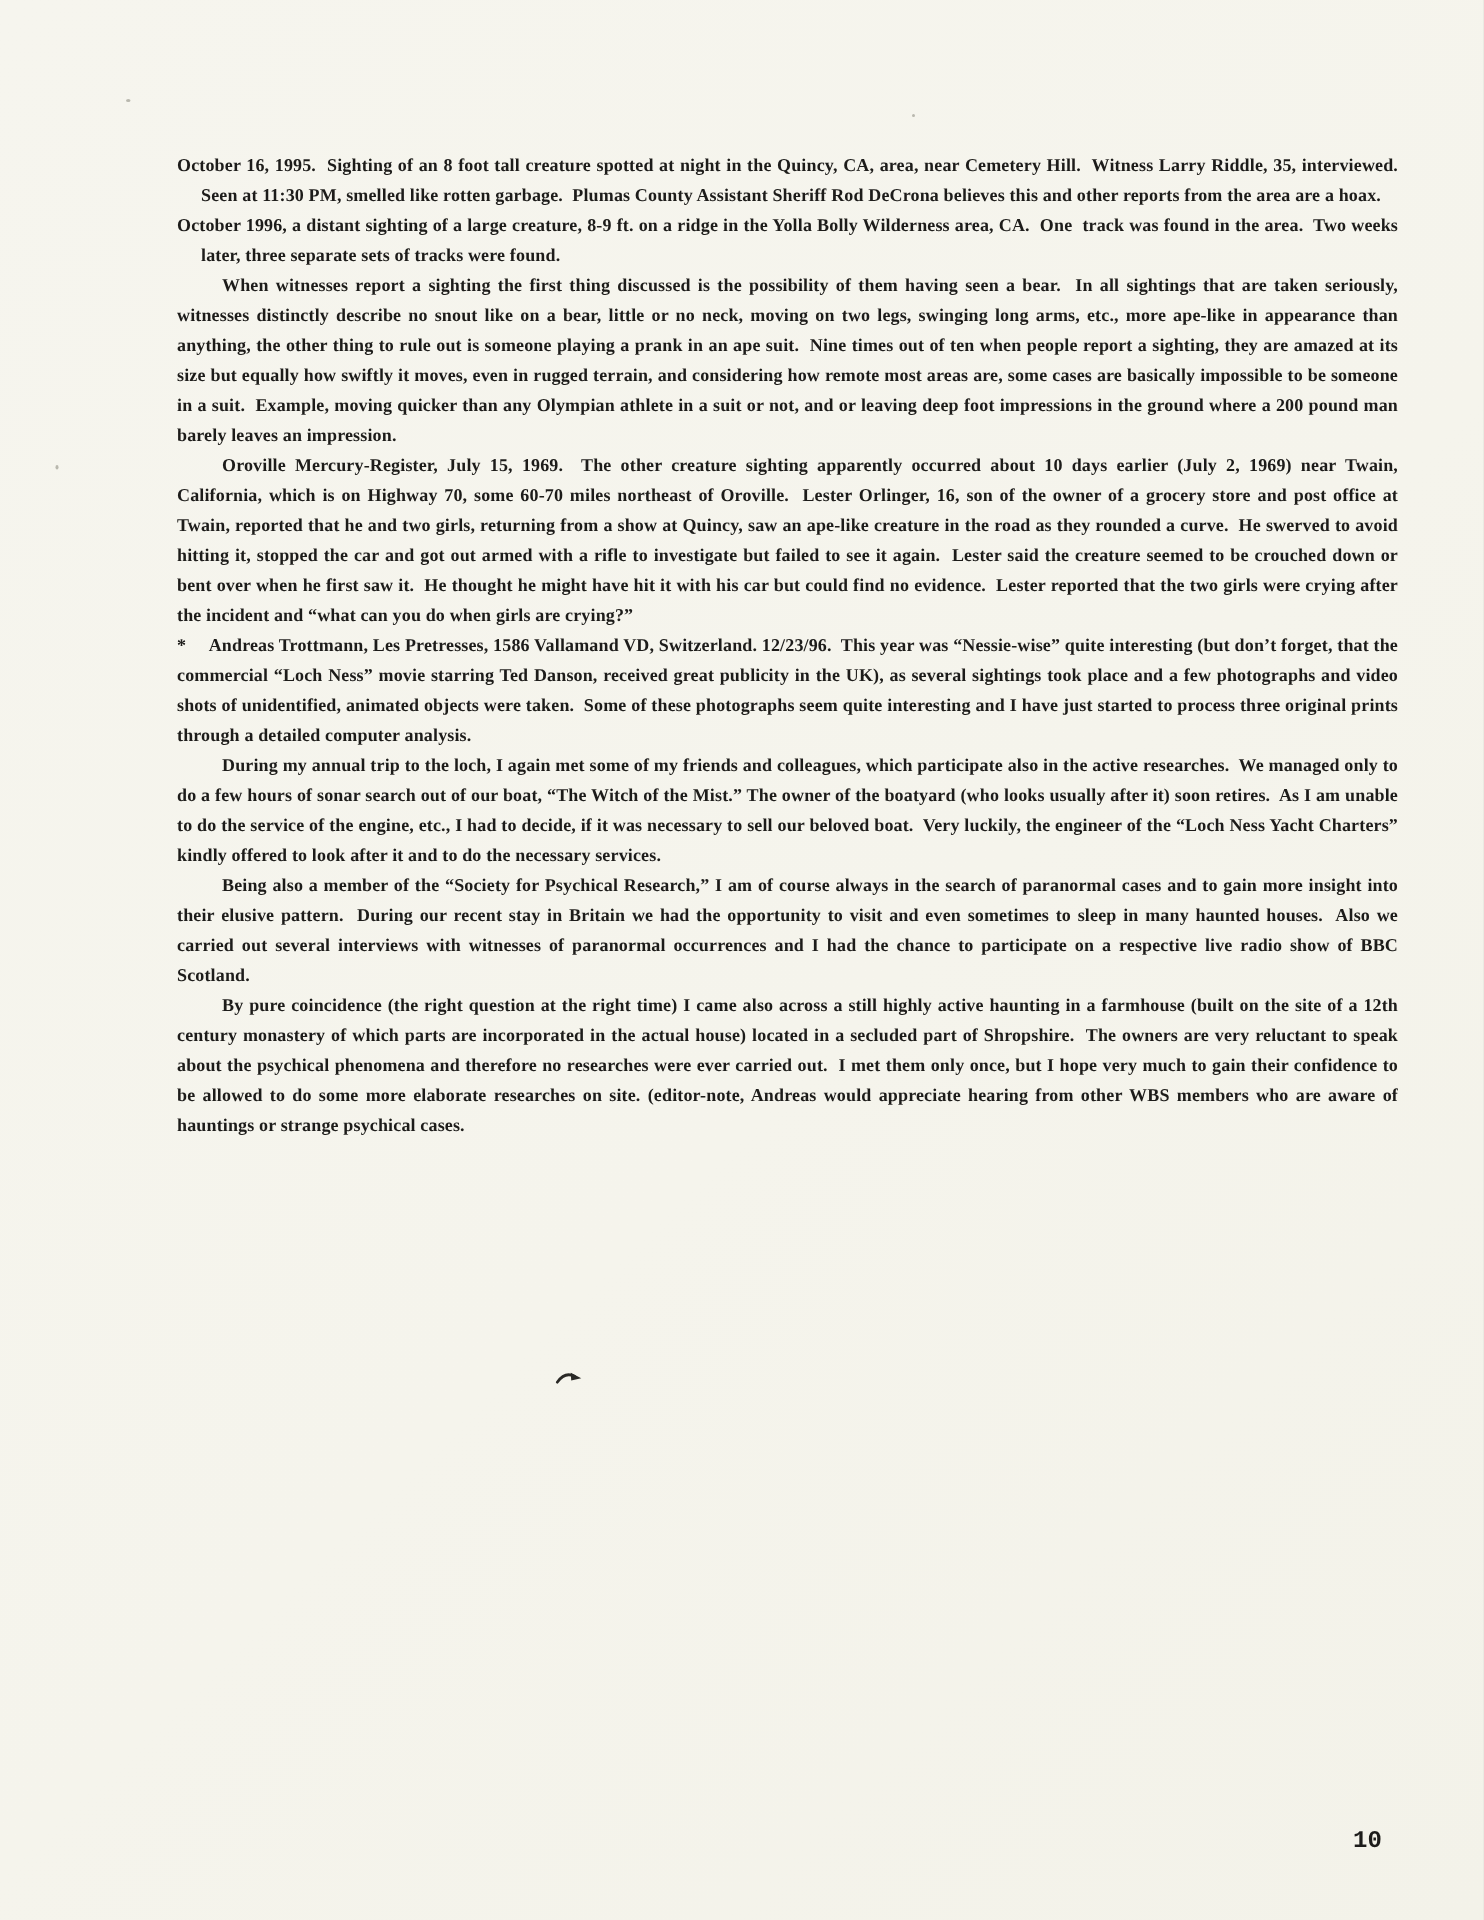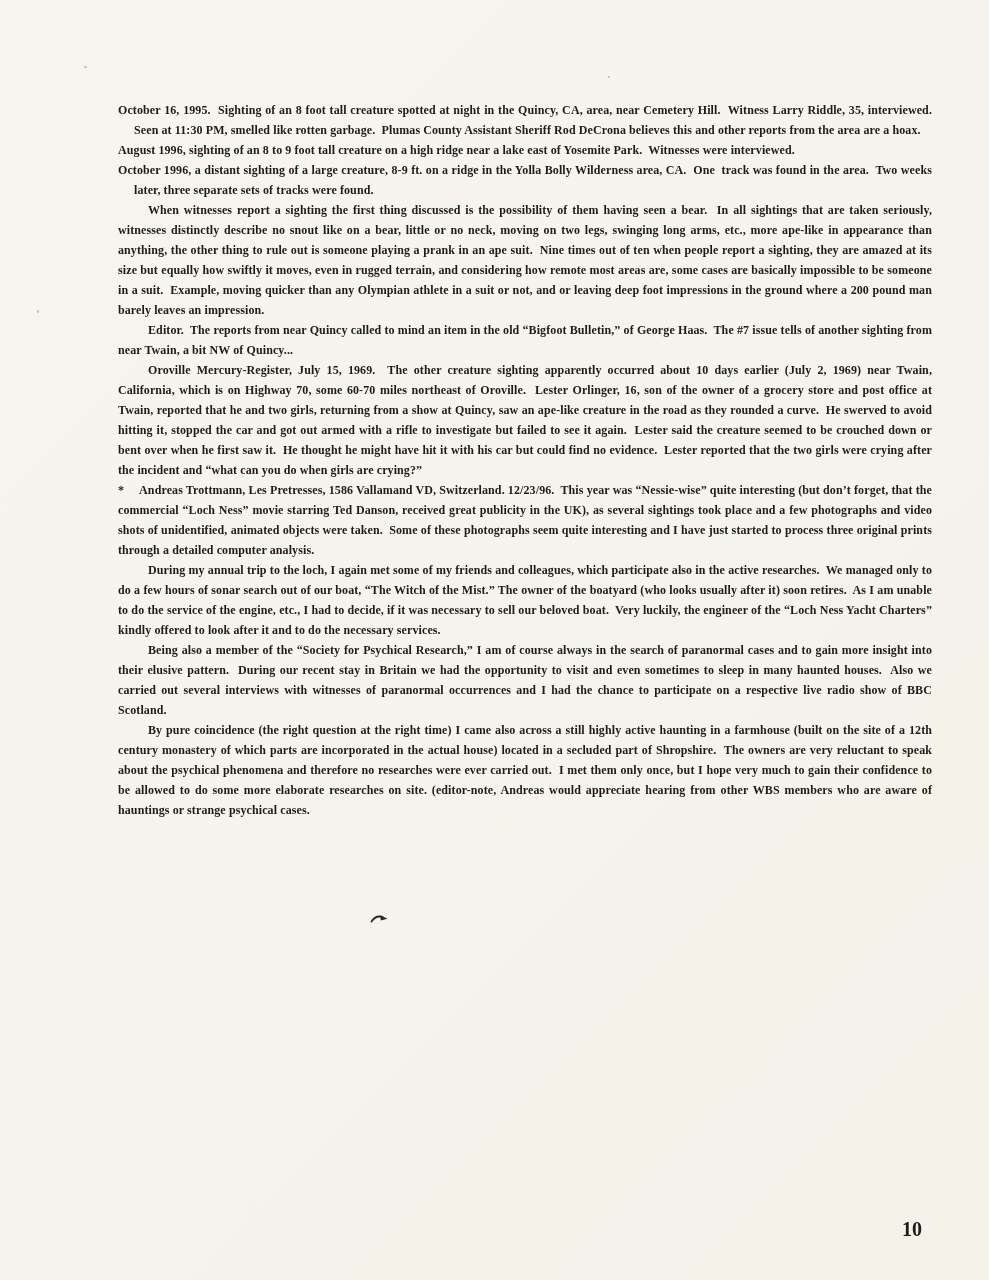--- a/index.html
+++ b/index.html
@@ -40,43 +40,42 @@
     text-align: justify;
     text-indent: 30px;
   }
   p.body-para.no-indent {
     text-indent: 0;
   }
   .page-number {
     position: absolute;
     left: 902px;
     top: 1218px;
-    font-size: 20px;
+    font-size: 16px;
+    font-family: Liberation Mono, monospace;
   }
   .arrow-mark {
     position: absolute;
     left: 370px;
     top: 912px;
     width: 20px;
     height: 12px;
   }
   .speck { position: absolute; background: #b9b8ae; border-radius: 50%; }
 </style>
 </head>
 <body>
 
 <div class="page">
   <div class="content">
 
     <p class="report">October 16, 1995.  Sighting of an 8 foot tall creature spotted at night in the Quincy, CA, area, near Cemetery Hill.  Witness Larry Riddle, 35, interviewed.  Seen at 11:30 PM, smelled like rotten garbage.  Plumas County Assistant Sheriff Rod DeCrona believes this and other reports from the area are a hoax.</p>
-    <p class="report">August 1996, sighting of an 8 to 9 foot tall creature on a high ridge near a lake east of Yosemite Park.  Witnesses were interviewed.</p>
     <p class="report">October 1996, a distant sighting of a large creature, 8-9 ft. on a ridge in the Yolla Bolly Wilderness area, CA.  One  track was found in the area.  Two weeks later, three separate sets of tracks were found.</p>
 
     <p class="body-para">When witnesses report a sighting the first thing discussed is the possibility of them having seen a bear.  In all sightings that are taken seriously, witnesses distinctly describe no snout like on a bear, little or no neck, moving on two legs, swinging long arms, etc., more ape-like in appearance than anything, the other thing to rule out is someone playing a prank in an ape suit.  Nine times out of ten when people report a sighting, they are amazed at its size but equally how swiftly it moves, even in rugged terrain, and considering how remote most areas are, some cases are basically impossible to be someone in a suit.  Example, moving quicker than any Olympian athlete in a suit or not, and or leaving deep foot impressions in the ground where a 200 pound man barely leaves an impression.</p>
-    <p class="body-para">Editor.  The reports from near Quincy called to mind an item in the old “Bigfoot Bulletin,” of George Haas.  The #7 issue tells of another sighting from near Twain, a bit NW of Quincy...</p>
     <p class="body-para">Oroville Mercury-Register, July 15, 1969.  The other creature sighting apparently occurred about 10 days earlier (July 2, 1969) near Twain, California, which is on Highway 70, some 60-70 miles northeast of Oroville.  Lester Orlinger, 16, son of the owner of a grocery store and post office at Twain, reported that he and two girls, returning from a show at Quincy, saw an ape-like creature in the road as they rounded a curve.  He swerved to avoid hitting it, stopped the car and got out armed with a rifle to investigate but failed to see it again.  Lester said the creature seemed to be crouched down or bent over when he first saw it.  He thought he might have hit it with his car but could find no evidence.  Lester reported that the two girls were crying after the incident and “what can you do when girls are crying?”</p>
     <p class="body-para no-indent">*     Andreas Trottmann, Les Pretresses, 1586 Vallamand VD, Switzerland. 12/23/96.  This year was “Nessie-wise” quite interesting (but don’t forget, that the commercial “Loch Ness” movie starring Ted Danson, received great publicity in the UK), as several sightings took place and a few photographs and video shots of unidentified, animated objects were taken.  Some of these photographs seem quite interesting and I have just started to process three original prints through a detailed computer analysis.</p>
     <p class="body-para">During my annual trip to the loch, I again met some of my friends and colleagues, which participate also in the active researches.  We managed only to do a few hours of sonar search out of our boat, “The Witch of the Mist.” The owner of the boatyard (who looks usually after it) soon retires.  As I am unable to do the service of the engine, etc., I had to decide, if it was necessary to sell our beloved boat.  Very luckily, the engineer of the “Loch Ness Yacht Charters” kindly offered to look after it and to do the necessary services.</p>
     <p class="body-para">Being also a member of the “Society for Psychical Research,” I am of course always in the search of paranormal cases and to gain more insight into their elusive pattern.  During our recent stay in Britain we had the opportunity to visit and even sometimes to sleep in many haunted houses.  Also we carried out several interviews with witnesses of paranormal occurrences and I had the chance to participate on a respective live radio show of BBC Scotland.</p>
     <p class="body-para">By pure coincidence (the right question at the right time) I came also across a still highly active haunting in a farmhouse (built on the site of a 12th century monastery of which parts are incorporated in the actual house) located in a secluded part of Shropshire.  The owners are very reluctant to speak about the psychical phenomena and therefore no researches were ever carried out.  I met them only once, but I hope very much to gain their confidence to be allowed to do some more elaborate researches on site. (editor-note, Andreas would appreciate hearing from other WBS members who are aware of hauntings or strange psychical cases.</p>
 
   </div>
 
   <svg class="arrow-mark" viewBox="0 0 20 12">
     <path d="M1.5 9.5 C5 4.5, 9 3.5, 13 5.5" stroke="#2a2926" stroke-width="1.8" fill="none" stroke-linecap="round"></path>

